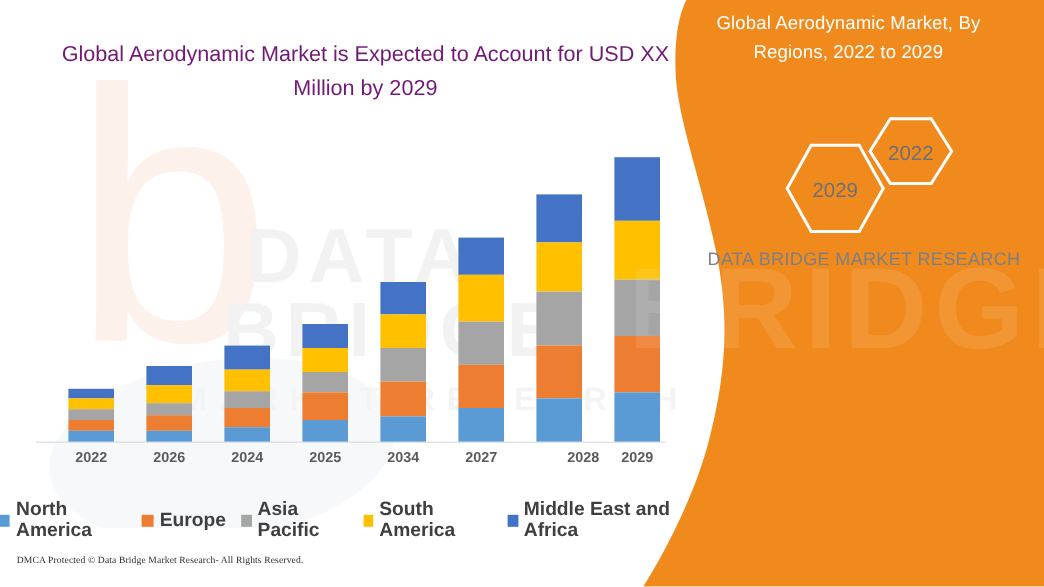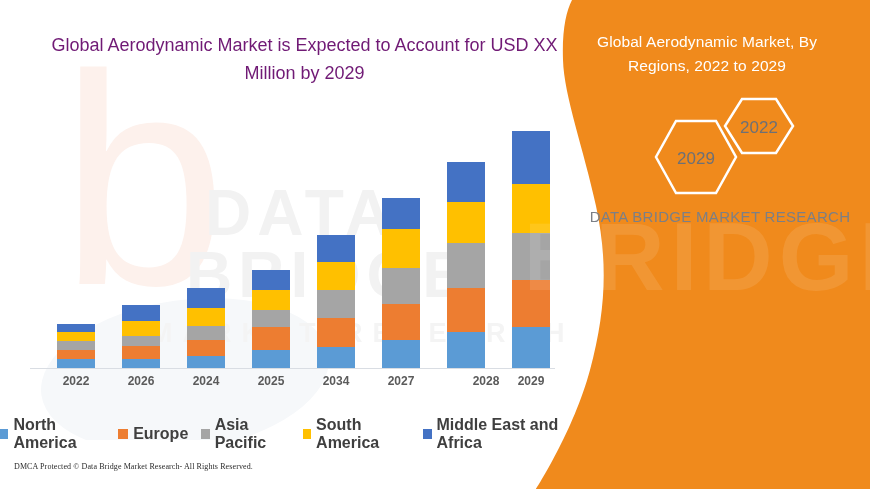--- a/index.html
+++ b/index.html
@@ -17,21 +17,20 @@
     position: absolute; top: 0; right: 0; width: 340px; height: 489px;
     overflow: hidden;
   }
   .orange-panel svg { display: block; }
 
   .panel-title {
     position: absolute; top: 8px; left: 42px; width: 270px;
     text-align: center; color: #ffffff;
     font-size: 15.5px; line-height: 1.55; font-weight: 400;
     letter-spacing: .1px;
-    margin-top: 22px;
   }
 
   .hexwrap { position: absolute; top: 95px; left: 60px; width: 250px; height: 115px; }
 
   .brand-text {
     position: absolute; top: 206px; left: 50px; width: 280px;
     text-align: center; color: #7b7f86;
     font-size: 15px; line-height: 1.5; letter-spacing: .3px;
   }
 

